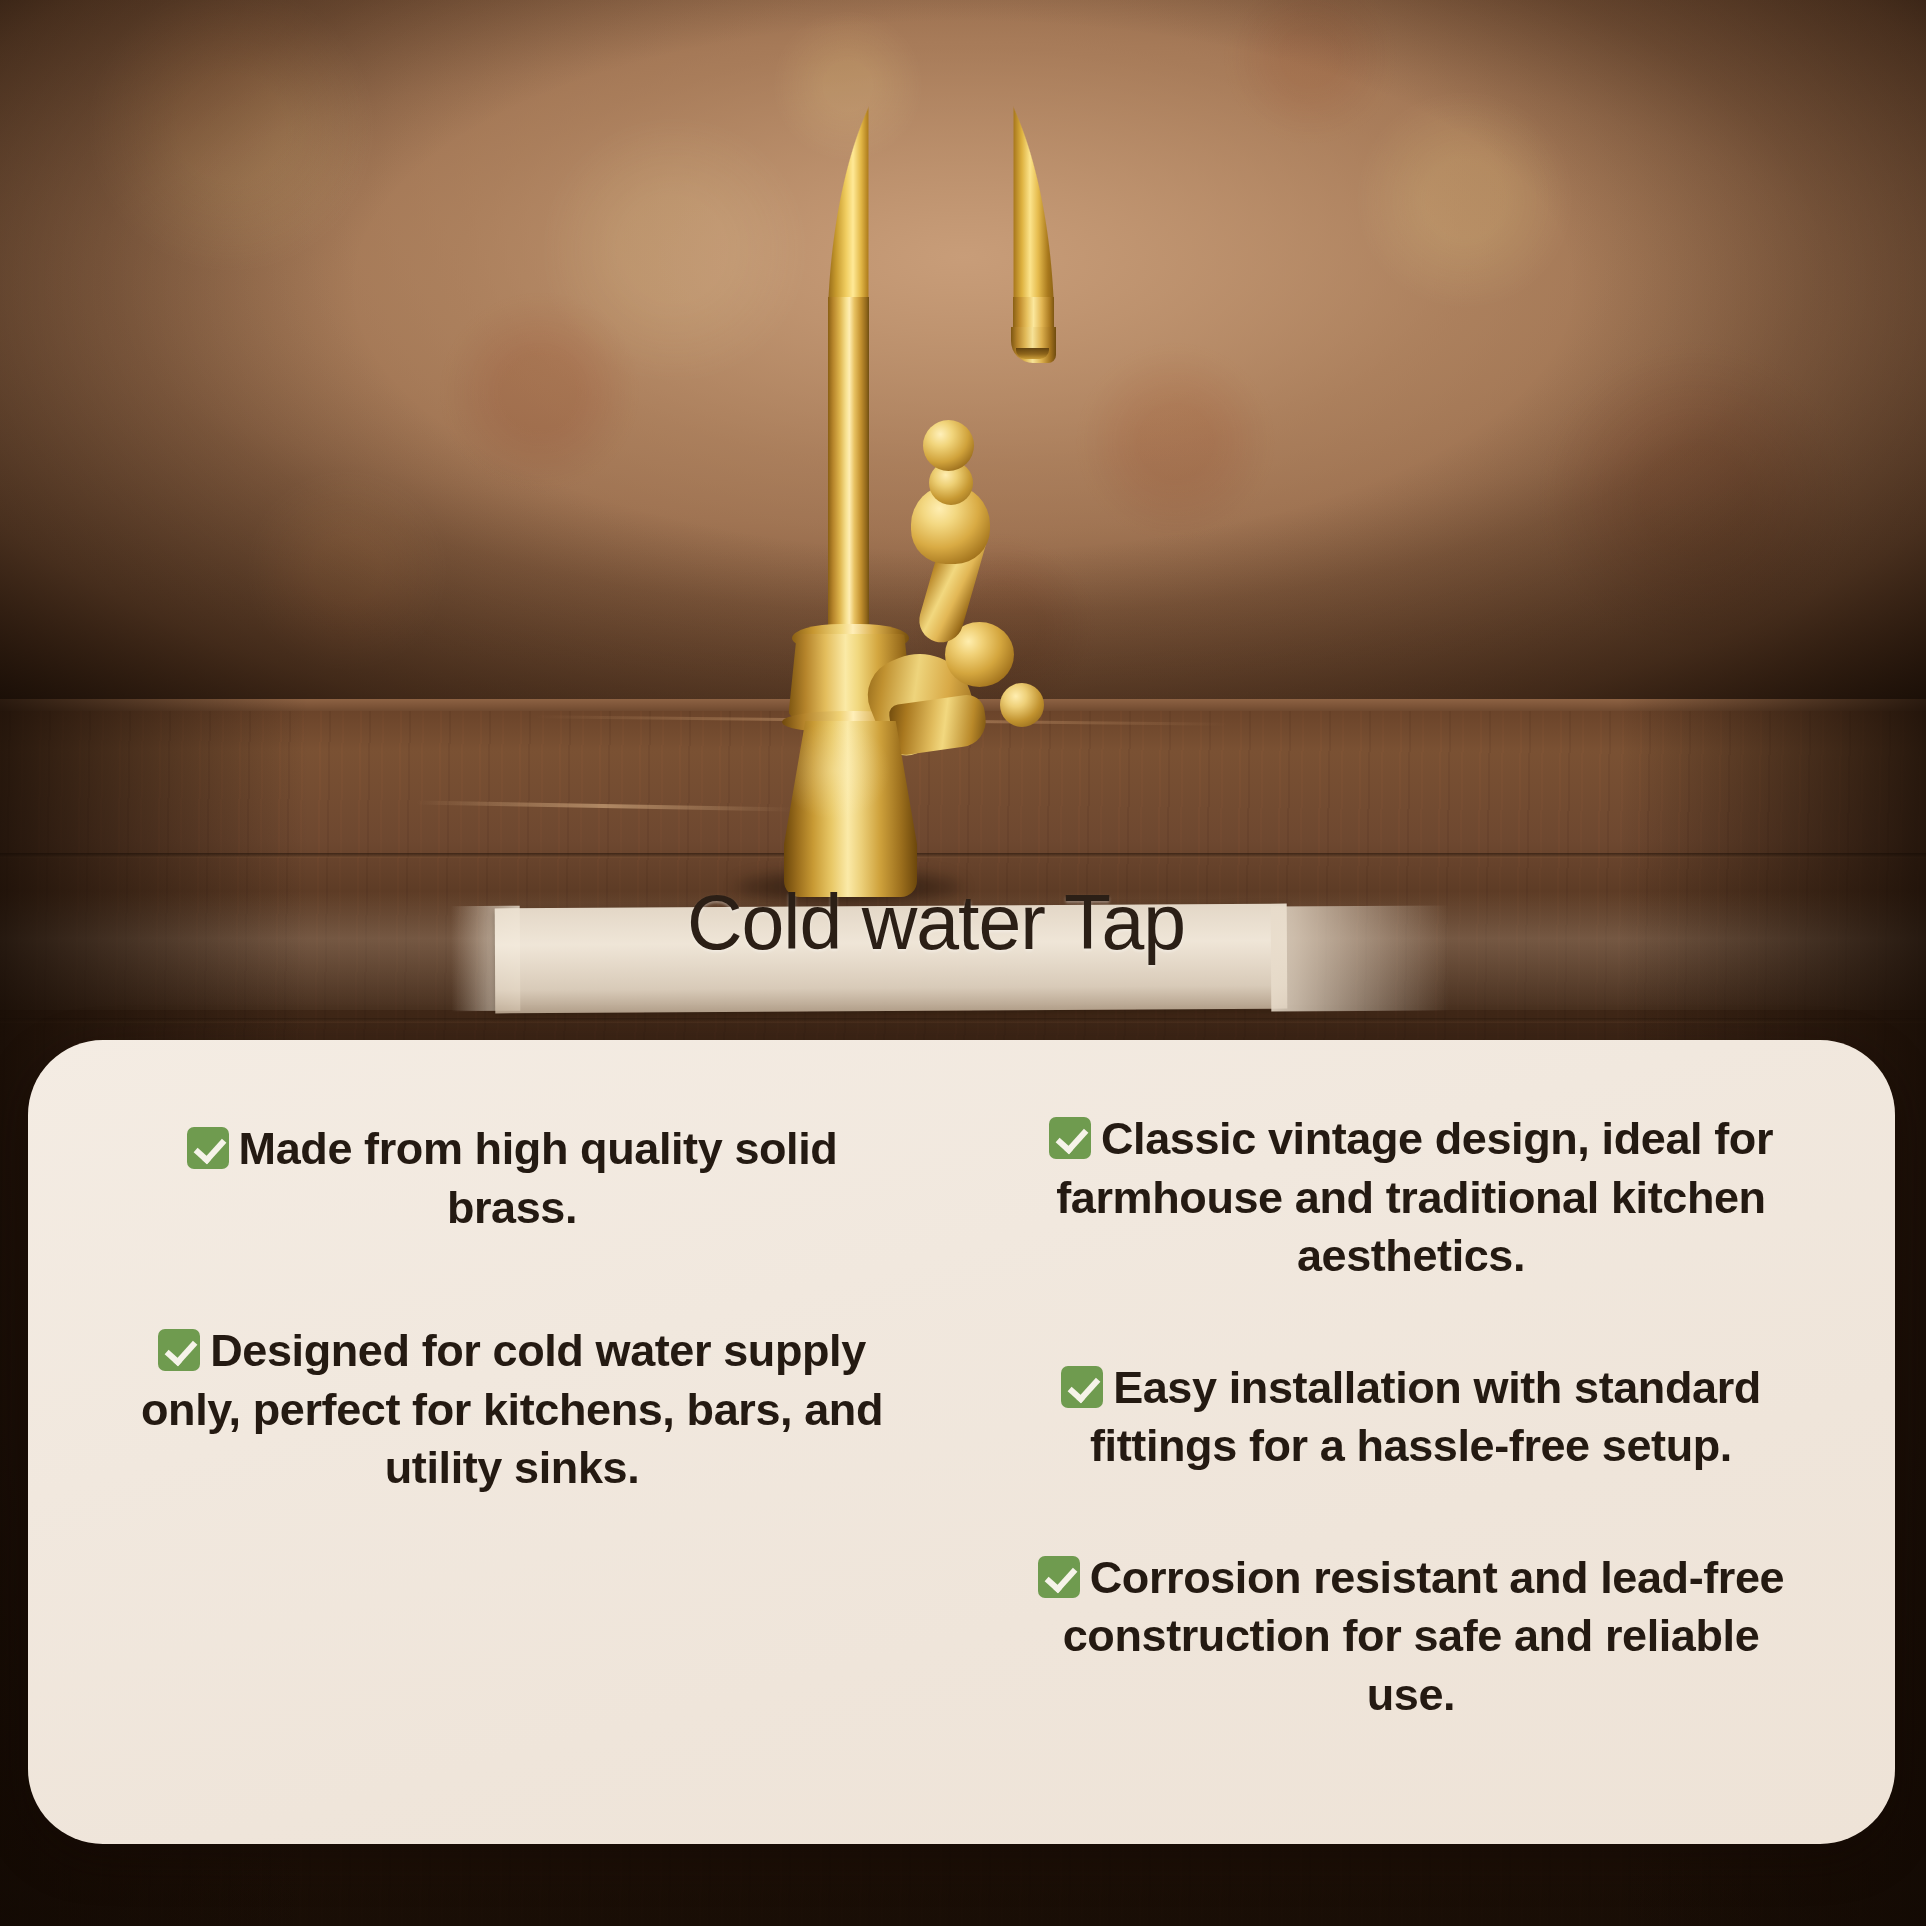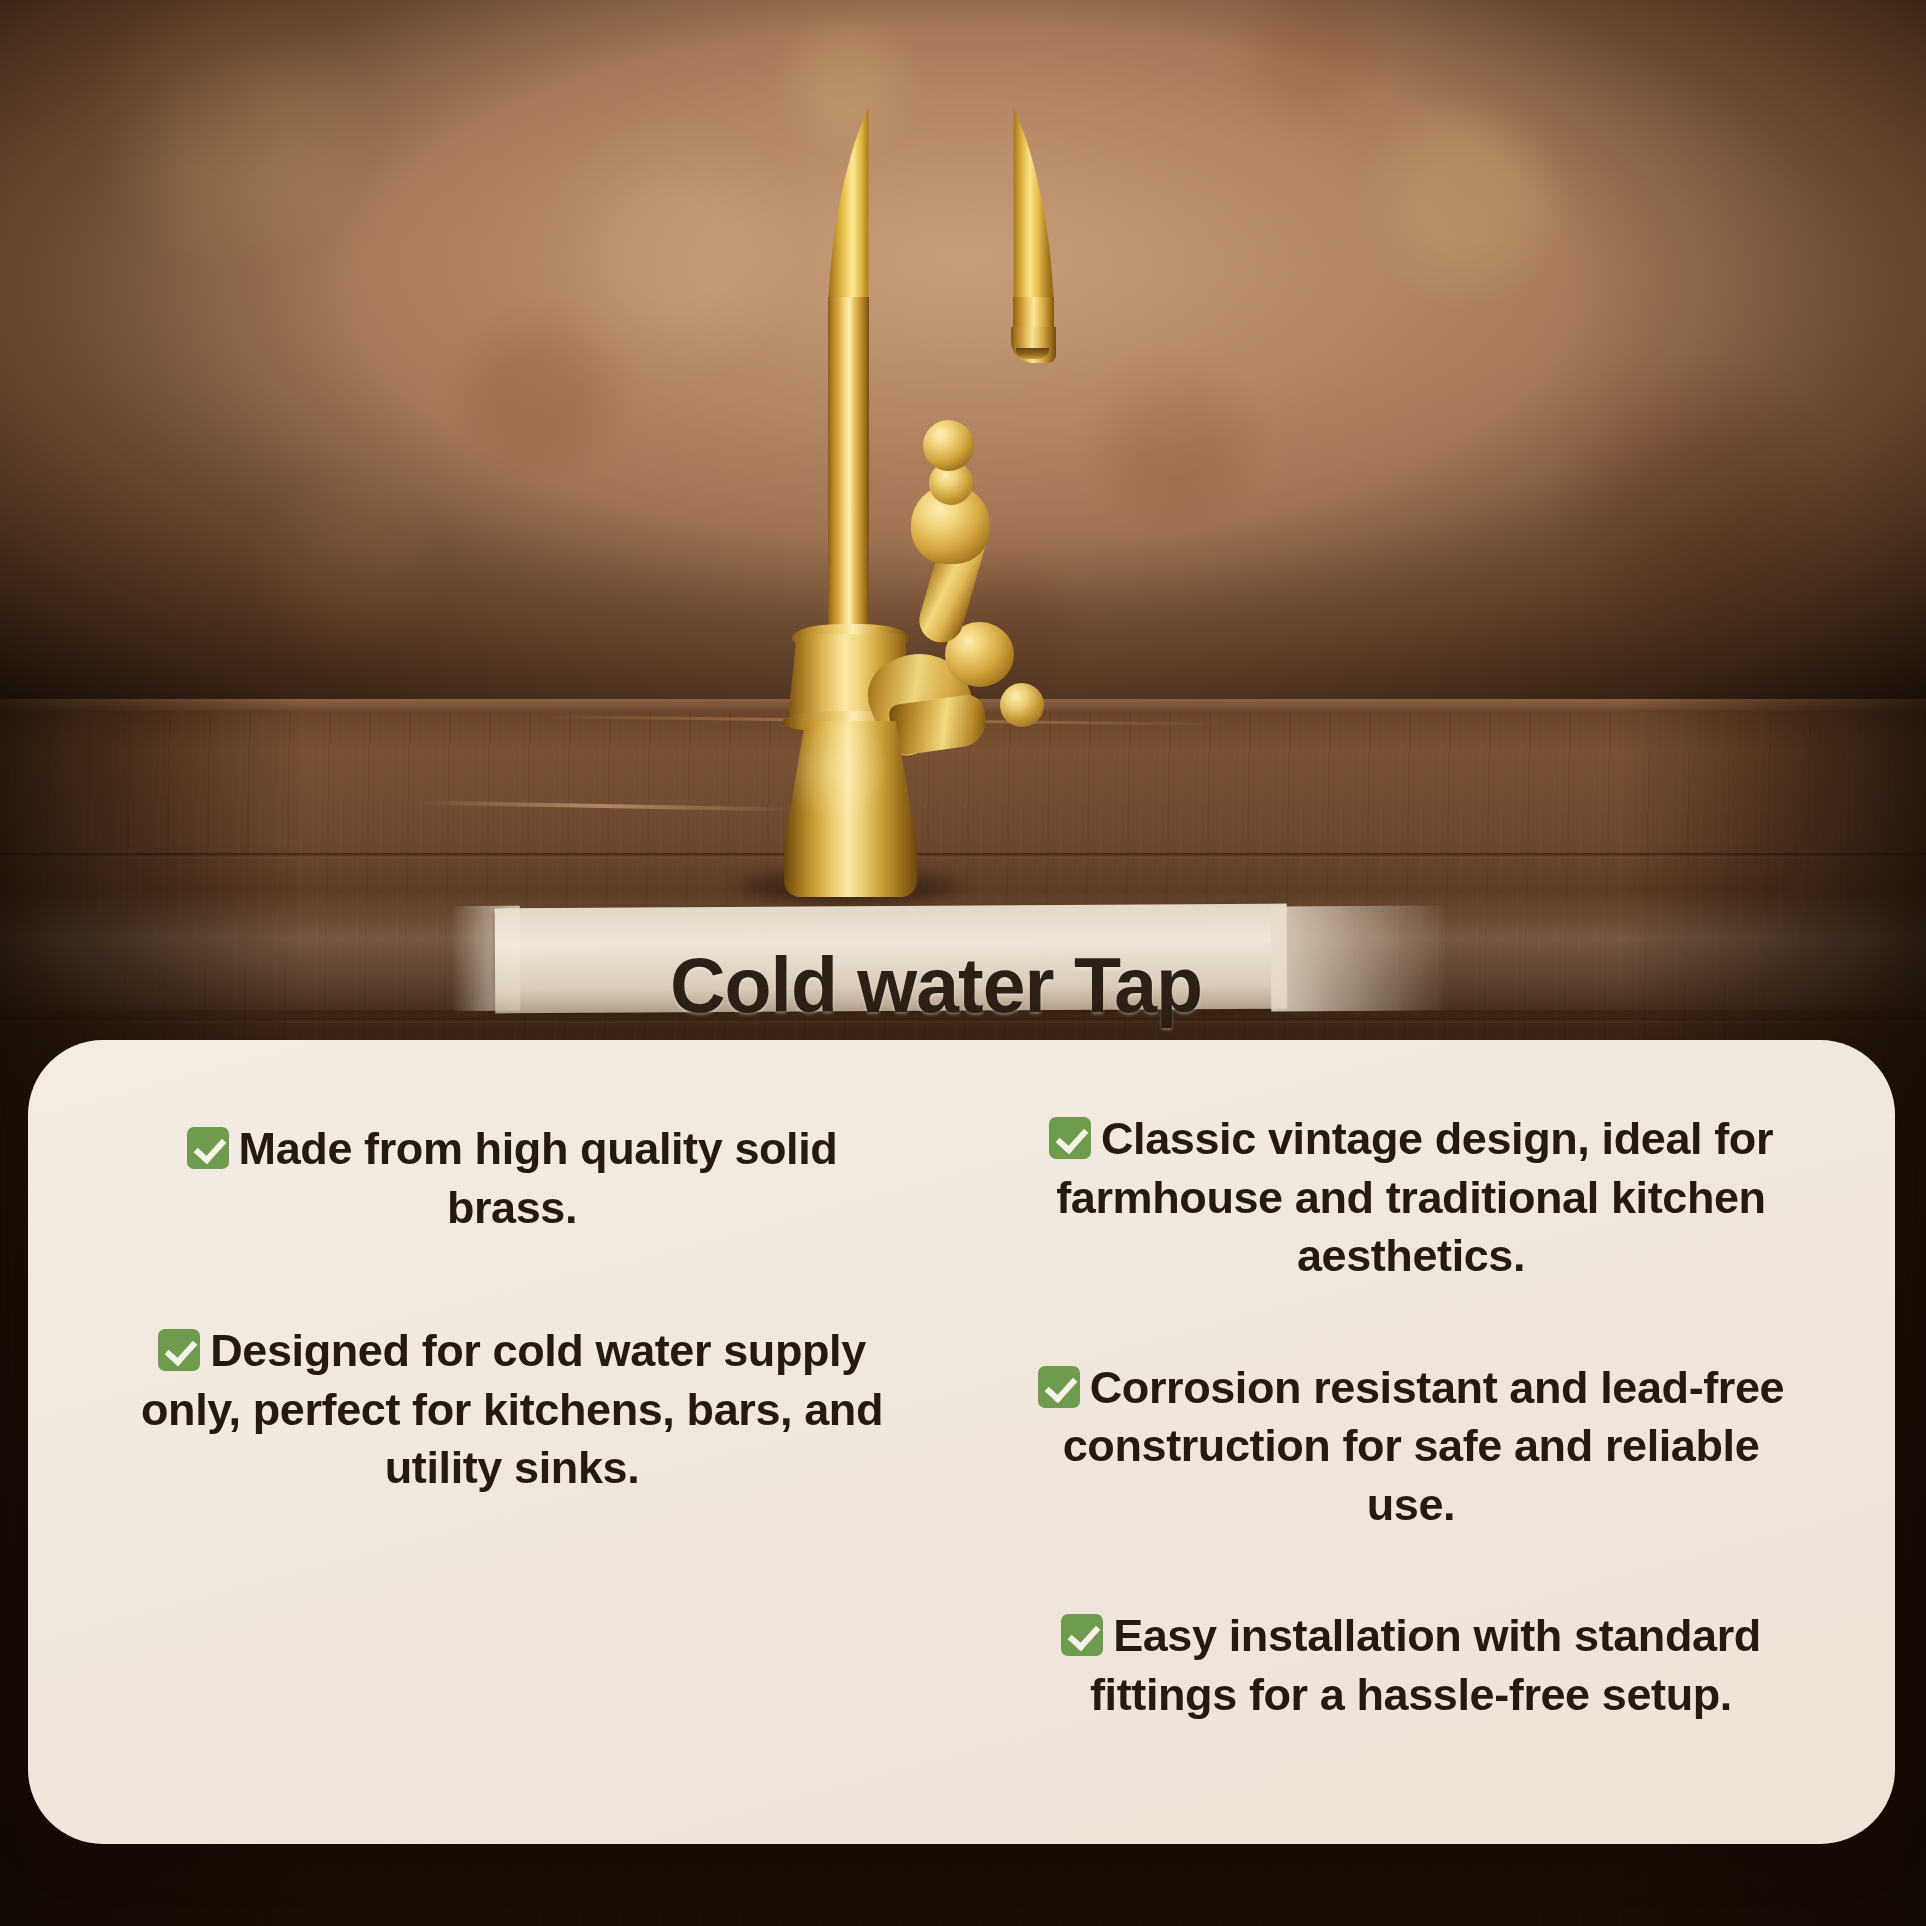--- a/index.html
+++ b/index.html
@@ -322,25 +322,25 @@
   }
   .title-band-fade-r {
     position: absolute;
     left: 1271px; top: 906px;
     width: 178px; height: 105px;
     background: linear-gradient(90deg, rgba(232,220,203,.88), rgba(232,220,203,0));
     transform: rotate(-0.35deg);
   }
   .page-title {
     position: absolute;
-    left: 0; top: 941px;
+    left: 0; top: 878px;
     width: 1872px;
     text-align: center;
     font-size: 77px;
-    font-weight: 700;
+    font-weight: 400;
     letter-spacing: -1px;
     color: #2b1f16;
     text-shadow: 0 2px 3px rgba(255,255,255,.35);
   }
 
   
   .card {
     position: absolute;
     left: 28px; top: 1040px;
     width: 1867px; height: 804px;
@@ -456,24 +456,24 @@
         <div class="feature">
           <span class="check"></span><span>Designed for cold water supply only, perfect for kitchens, bars, and utility sinks.</span>
         </div>
       </div>
 
       <div class="col col-right">
         <div class="feature">
           <span class="check"></span><span>Classic vintage design, ideal for farmhouse and traditional kitchen aesthetics.</span>
         </div>
         <div class="feature">
+          <span class="check"></span><span>Easy installation with standard fittings for a hassle-free setup.</span>
+        </div>
+        <div class="feature">
           <span class="check"></span><span>Corrosion resistant and lead-free construction for safe and reliable use.</span>
         </div>
-        <div class="feature">
-          <span class="check"></span><span>Easy installation with standard fittings for a hassle-free setup.</span>
-        </div>
       </div>
 
     </div>
   </div>
 
 </div>
 
 
 </body></html>

